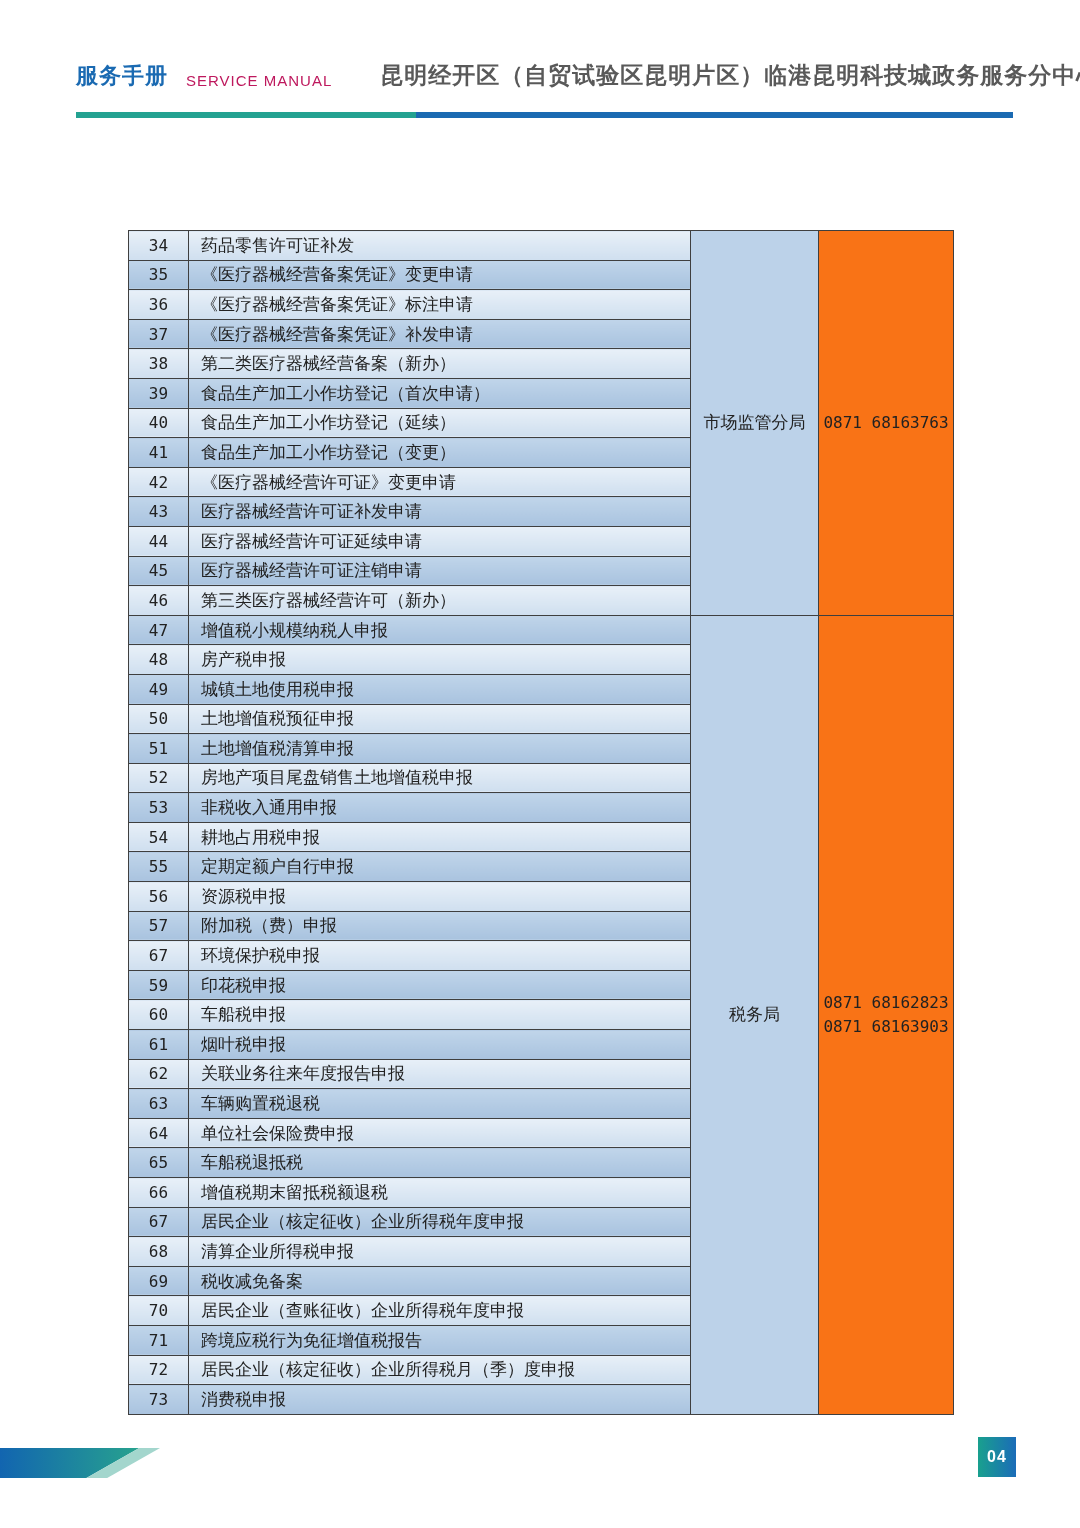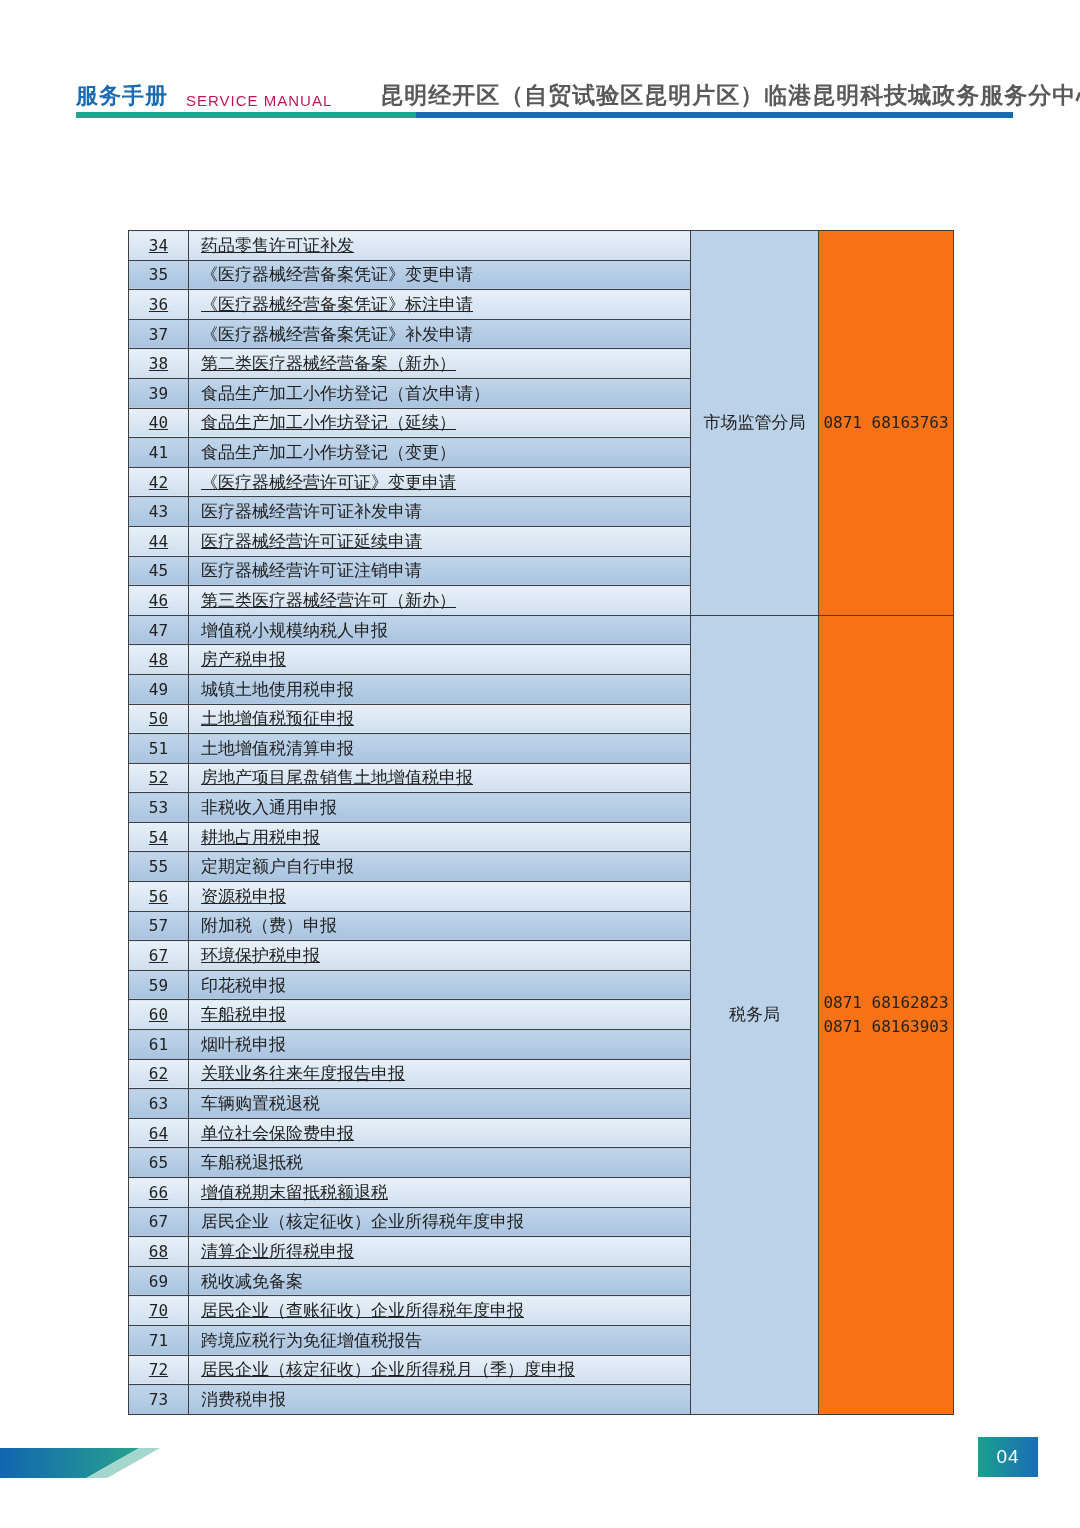--- a/index.html
+++ b/index.html
@@ -13,21 +13,21 @@
     width: 1080px;
     height: 1528px;
     background: #ffffff;
     overflow: hidden;
   }
 
   
   .header-row {
     position: absolute;
     left: 76px;
-    top: 80px;
+    top: 60px;
     width: 940px;
     display: flex;
     align-items: flex-end;
   }
   .brand-cn {
     font-size: 22px;
     font-weight: bold;
     color: #1a6ab2;
     letter-spacing: 1px;
     white-space: nowrap;
@@ -94,21 +94,20 @@
     font-size: 16px;
     font-family: "DejaVu Sans Mono", monospace;
   }
   .col-name {
     font-size: 17px;
     padding-left: 12px !important;
   }
   tr.row-light td.col-num,
   tr.row-light td.col-name {
     background: linear-gradient(180deg, #e8f0f8 0%, #cfdfef 100%);
-    text-decoration: underline;
   }
   tr.row-dark td.col-num,
   tr.row-dark td.col-name {
     background: linear-gradient(180deg, #c0d5ea 0%, #a9c3df 100%);
   }
   .col-agency {
     background: #bcd2e9;
     text-align: center;
     font-size: 17px;
     font-family: Liberation Mono, monospace;
@@ -140,29 +139,30 @@
   .footer-shape .shape-stripe {
     position: absolute;
     inset: 0;
     background: #a3d6cd;
     clip-path: polygon(87% 0, 100% 0, 67% 100%, 54% 100%);
   }
   .page-number-box {
     position: absolute;
     left: 978px;
     top: 1437px;
-    width: 60px;
+    width: 38px;
     height: 40px;
     background: linear-gradient(90deg, #19a08e 0%, #1b6cb8 100%);
     color: #ffffff;
-    font-size: 19px;
+    font-size: 16px;
     display: flex;
     align-items: center;
     justify-content: center;
     letter-spacing: 1px;
+    font-weight: bold;
   }
 </style>
 </head>
 <body>
 
 <div class="page">
 
   <div class="header-row">
     <span class="brand-cn">服务手册</span>
     <span class="brand-sep"></span>

